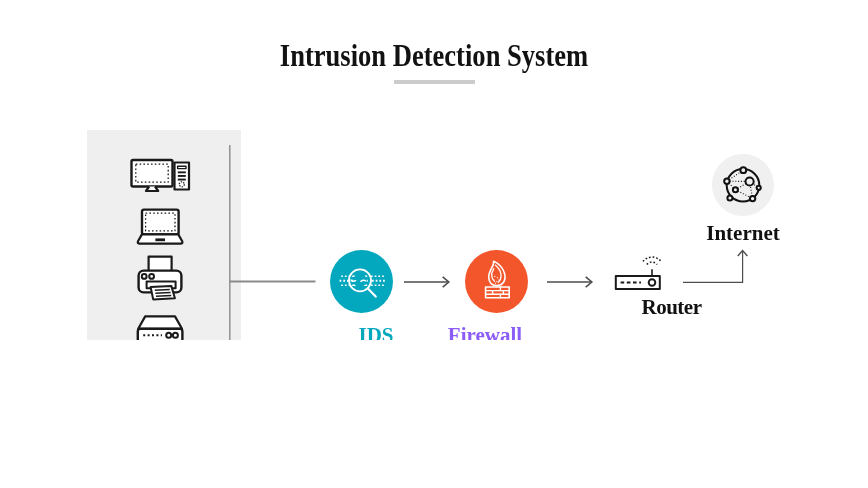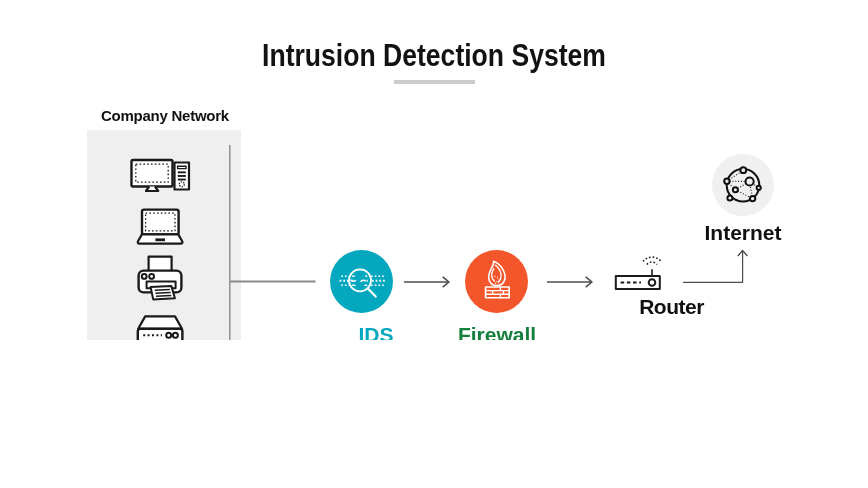--- a/index.html
+++ b/index.html
@@ -1,18 +1,18 @@
 <!DOCTYPE html>
 <html><head>
 <meta charset="utf-8">
 <style>
   html,body{margin:0;padding:0;background:#ffffff;}
   #canvas{
     position:relative;width:868px;height:340px;background:#ffffff;overflow:hidden;
-    font-family:Liberation Sans, sans-serif;
+    font-family:Liberation Serif, serif;
   }
   .abs{position:absolute;}
   #title{
     left:434px;top:37.4px;transform:translateX(-50%) scaleX(0.83);transform-origin:center top;
     font-size:32px;font-weight:bold;color:#121212;white-space:nowrap;
   }
   #title-underline{
     left:394px;top:80px;width:81px;height:4px;background:#cccccc;
   }
   #panel{
@@ -23,34 +23,33 @@
     font-size:15px;font-weight:bold;color:#111111;white-space:nowrap;letter-spacing:-0.25px;
   }
   .node-circle{border-radius:50%;}
   #ids-circle{left:330px;top:250px;width:63px;height:63px;}
   #firewall-circle{left:465px;top:250px;width:63px;height:63px;}
   #internet-circle{left:712px;top:154px;width:62px;height:62px;background:#f0f0f0;}
   .node-label{
     transform:translateX(-50%);font-weight:bold;font-size:21px;white-space:nowrap;
   }
   #ids-label{left:376px;top:322.5px;color:#04a8be;}
-  #firewall-label{left:497px;top:322.5px;color:#15803d;}
+  #firewall-label{left:485px;top:322.5px;color:#8b5cf6;}
   #router-label{left:639.5px;top:295px;color:#111111;letter-spacing:-0.5px;margin-left:32px;}
   #internet-label{left:743px;top:221.3px;color:#111111;}
   svg{display:block;}
 </style>
 </head>
 <body>
 
 <div id="canvas">
 
   <div id="title" class="abs">Intrusion Detection System</div>
   <div id="title-underline" class="abs"></div>
 
-  <div id="panel-label" class="abs">Company Network</div>
   <div id="panel" class="abs"></div>
 
   <div id="ids-circle" class="abs node-circle" style="background:#04a8be;"></div>
   <div id="firewall-circle" class="abs node-circle" style="background:#f4562b;"></div>
   <div id="internet-circle" class="abs node-circle"></div>
 
   <div id="ids-label" class="abs node-label">IDS</div>
   <div id="firewall-label" class="abs node-label">Firewall</div>
   <div id="router-label" class="abs node-label">Router</div>
   <div id="internet-label" class="abs node-label">Internet</div>

